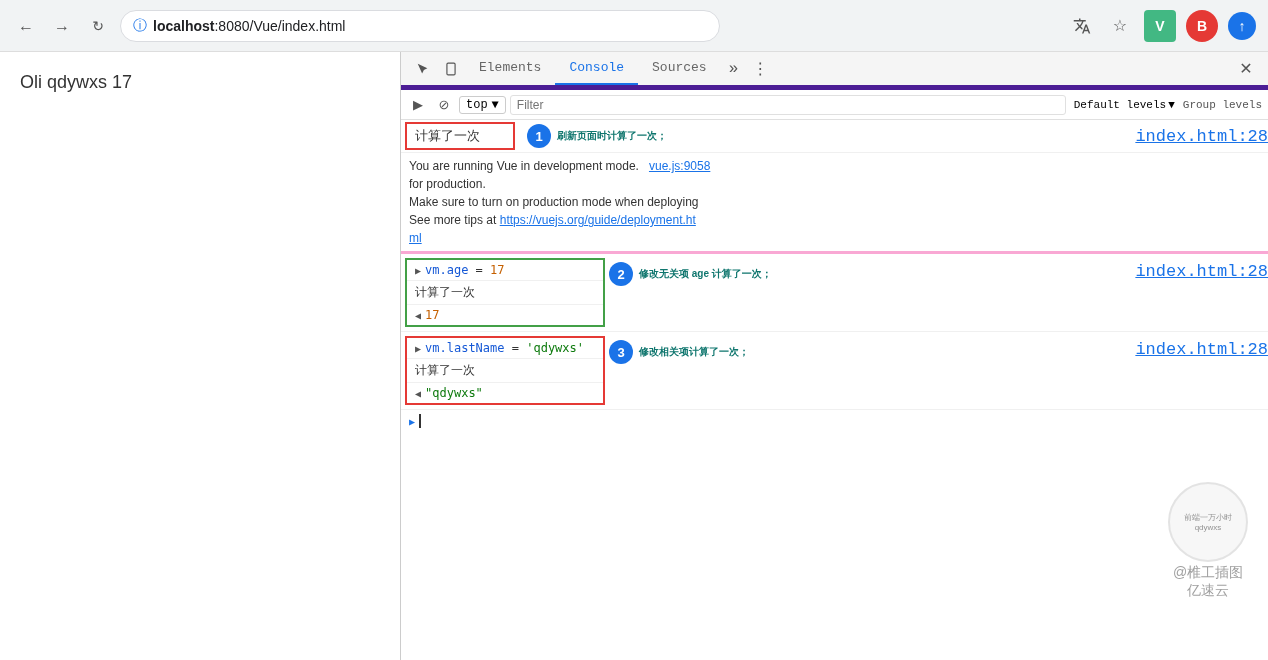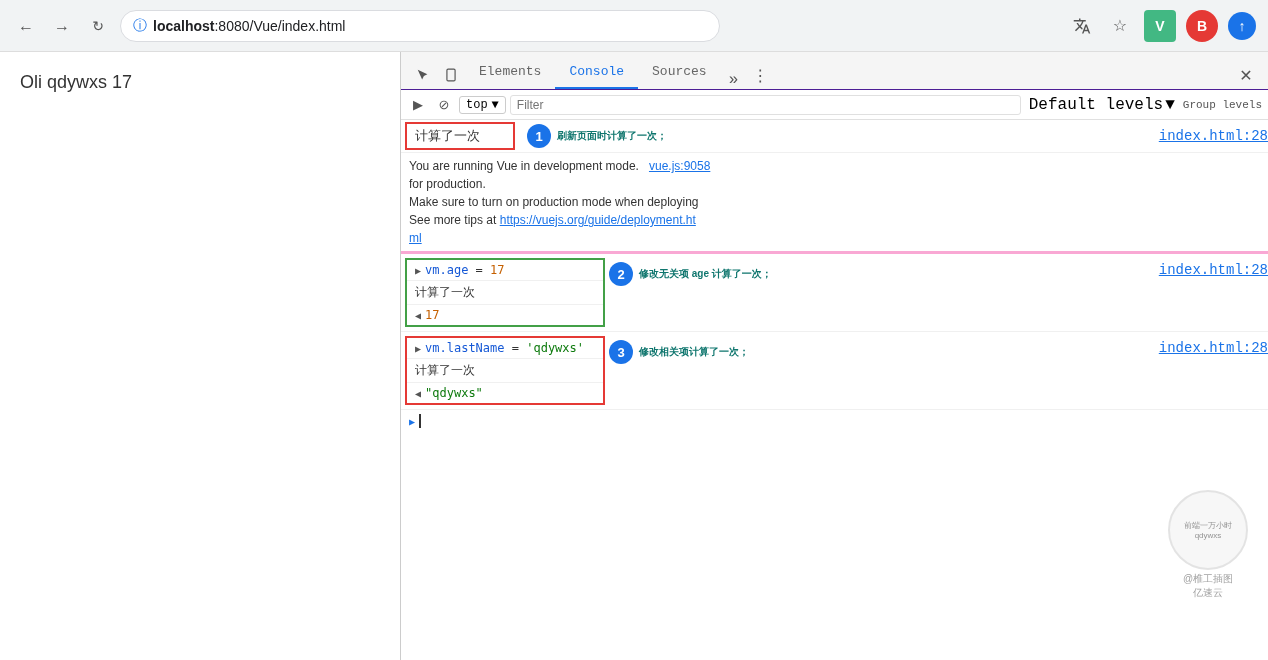--- a/index.html
+++ b/index.html
@@ -104,22 +104,22 @@
       display: flex;
       flex-direction: column;
       background: #fff;
       font-family: 'Consolas', 'Courier New', monospace;
       font-size: 12px;
     }
 
     
     .devtools-header {
       display: flex;
-      align-items: flex-end;
-      border-bottom: 1px solid #4c1d95;
+      align-items: center;
+      border-bottom: 5px solid #4c1d95;
       background: #f5f5f5;
       height: 38px;
       padding: 0 8px;
       gap: 0;
     }
     .devtools-icon-btn {
       width: 28px; height: 28px;
       display: flex; align-items: center; justify-content: center;
       border-radius: 4px;
       cursor: pointer;
@@ -198,21 +198,21 @@
     }
     .filter-input {
       flex: 1;
       border: 1px solid #e0e0e0;
       border-radius: 3px;
       padding: 2px 6px;
       font-size: 12px;
       outline: none;
     }
     .levels-btn {
-      font-size: 16px;
+      font-size: 11px;
       white-space: nowrap;
       cursor: pointer;
       padding: 2px 4px;
       display: flex; align-items: center; gap: 2px;
     }
     .group-simil {
       font-size: 11px;
       white-space: nowrap;
       color: #555;
     }
@@ -222,21 +222,21 @@
       flex: 1;
       overflow-y: auto;
       background: #fff;
     }
     .entry-source {
       color: #1a73e8;
       text-decoration: underline;
       cursor: pointer;
       margin-left: 12px;
       white-space: nowrap;
-      font-size: 14px;
+      font-size: 17px;
     }
 
     
     .annotation {
       display: flex;
       align-items: center;
       gap: 6px;
       font-family: Arial, sans-serif;
       font-weight: bold;
       font-size: 16px;
@@ -426,17 +426,17 @@
   </div>
 </div>
 
 <div class="watermark">
   <div class="watermark-circle">
     <div style="font-size:8px; font-family:Arial; padding: 2px; color:#777;">
       <div>前端一万小时</div>
       <div>qdywxs</div>
     </div>
   </div>
-  <div style="font-size:10px; color:#888; margin-top:2px;">
+  <div style="font-size:14px; color:#888; margin-top:2px;">
     <div>@椎工插图</div>
     <div>亿速云</div>
   </div>
 </div>
 
 </body></html>

